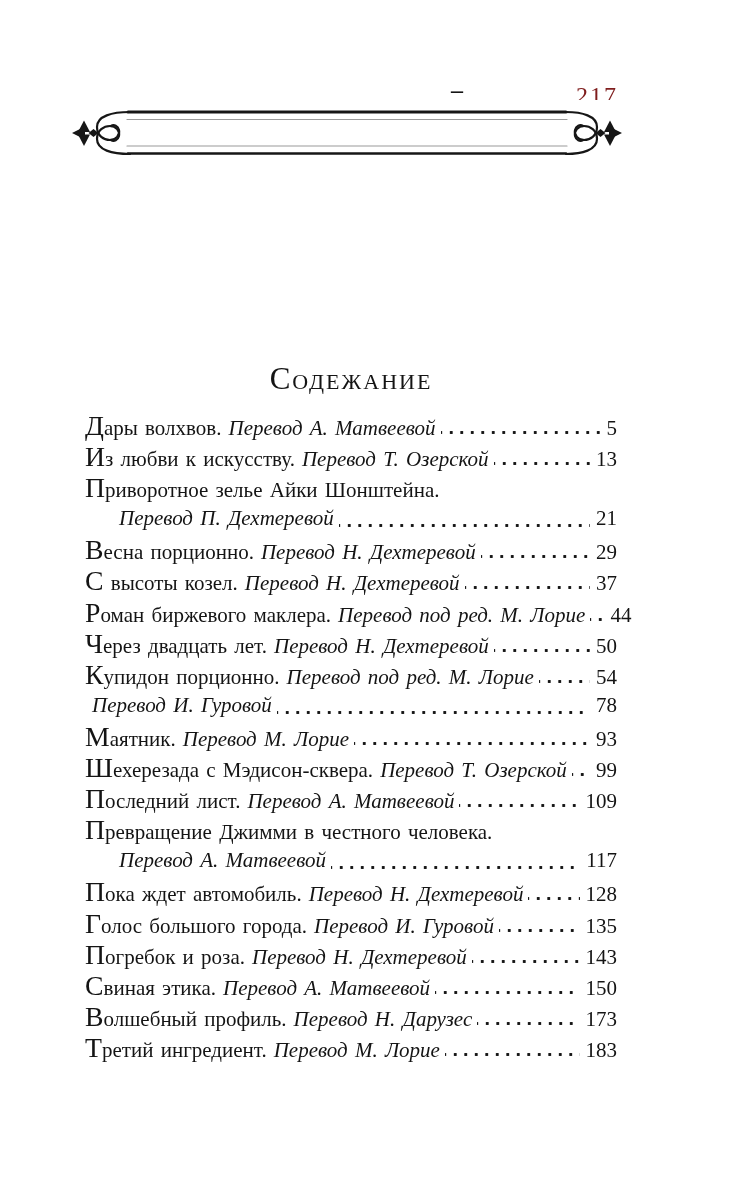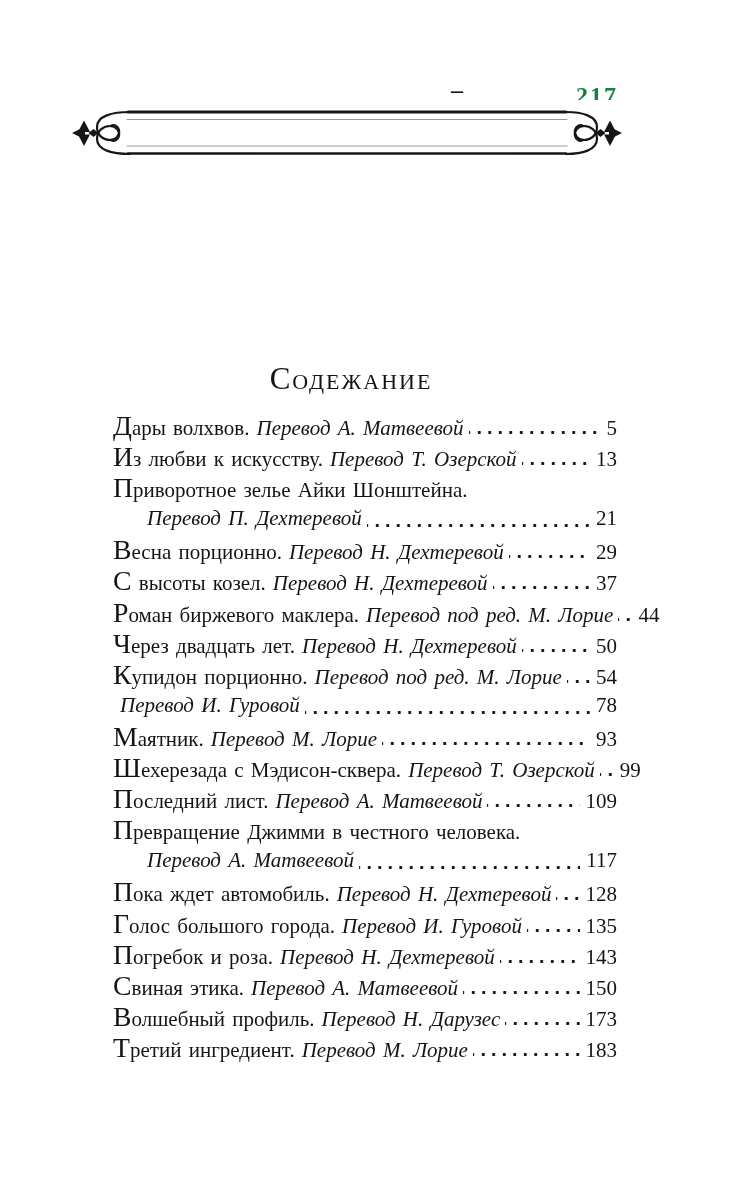--- a/index.html
+++ b/index.html
@@ -11,36 +11,36 @@
   
   .frag-dash{
     position:absolute;left:451px;top:78px;font-size:24px;font-weight:bold;
     line-height:1;color:#141414;
   }
   .frag-pagenum{
     position:absolute;left:576px;top:85px;width:46px;height:15px;
     overflow:hidden;
   }
   .frag-pagenum span{
-    display:block;margin-top:-4px;font-size:24px;font-weight:bold;
-    letter-spacing:2px;line-height:1.2;color:#15803d;
+    display:block;margin-top:-4px;font-size:24px;font-weight:normal;
+    letter-spacing:2px;line-height:1.2;color:#7f1d1d;
   }
   
   .ornament{position:absolute;left:0;top:0;pointer-events:none;}
   
   .toc-wrap{
     position:absolute;left:85px;top:352px;width:532px;
   }
   .page-title{
     text-align:center;font-variant:small-caps;font-size:31px;
     letter-spacing:2px;line-height:36px;margin:9px 0 13px 0;font-weight:normal;
     color:#141414;
   }
   .toc-list{font-size:21px;line-height:31.1px;word-spacing:2px;}
-  .row{display:flex;align-items:baseline;height:31.1px;margin-left:28px;}
+  .row{display:flex;align-items:baseline;height:31.1px;}
   .row .t{white-space:nowrap;}
   .row .t::first-letter{font-size:1.32em;}
   .row .tr{font-style:italic;margin-left:7px;white-space:nowrap;}
   .row.indent{padding-left:34px;}
   .row.indent .tr{margin-left:0;}
   .leader{
     flex:1;align-self:stretch;margin:0 2px 0 5px;min-width:14px;
     background-image:radial-gradient(circle,#161616 1.35px,rgba(0,0,0,0) 1.75px);
     background-size:10.5px 5px;background-repeat:repeat-x;
     background-position:5px 20px;

